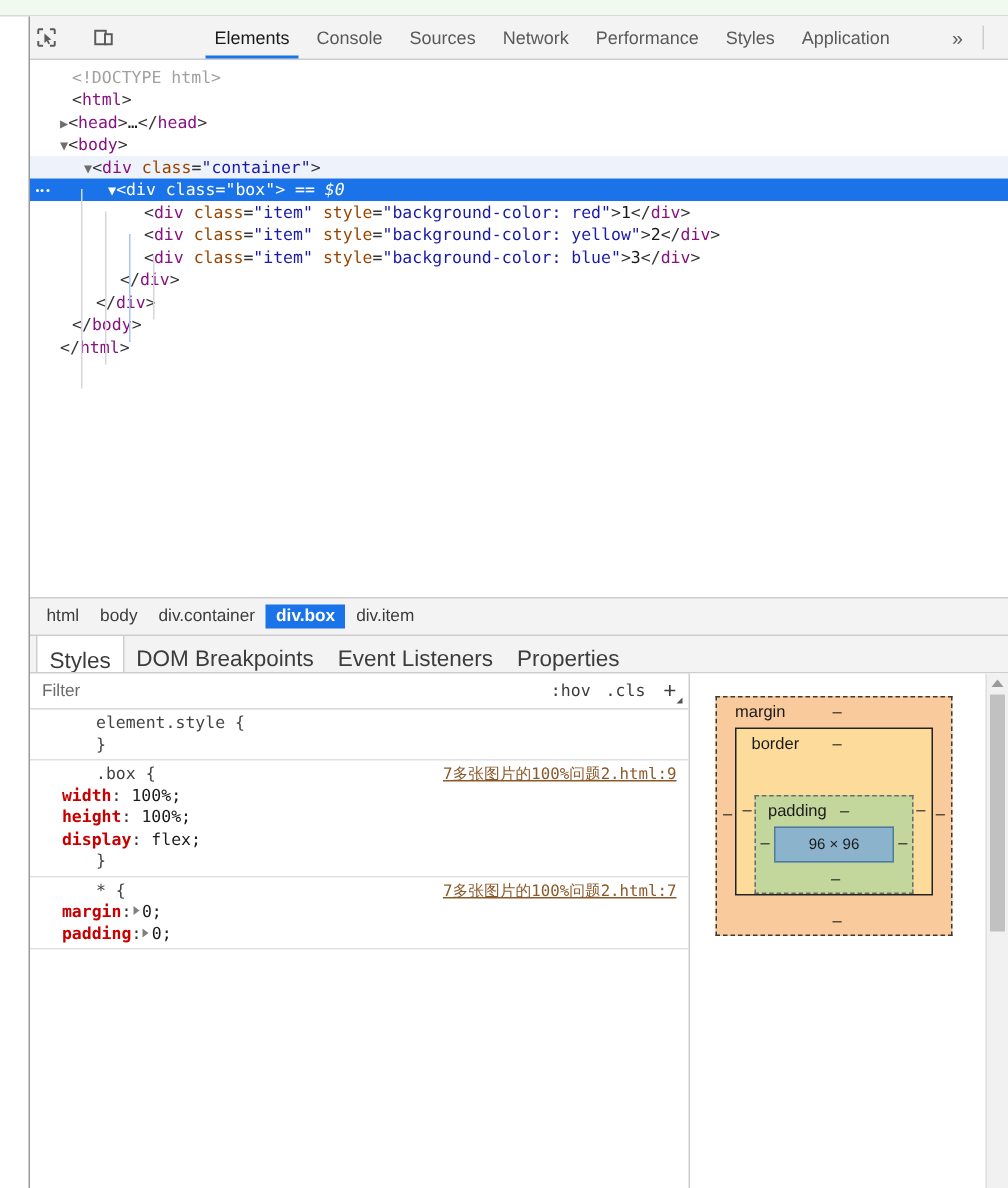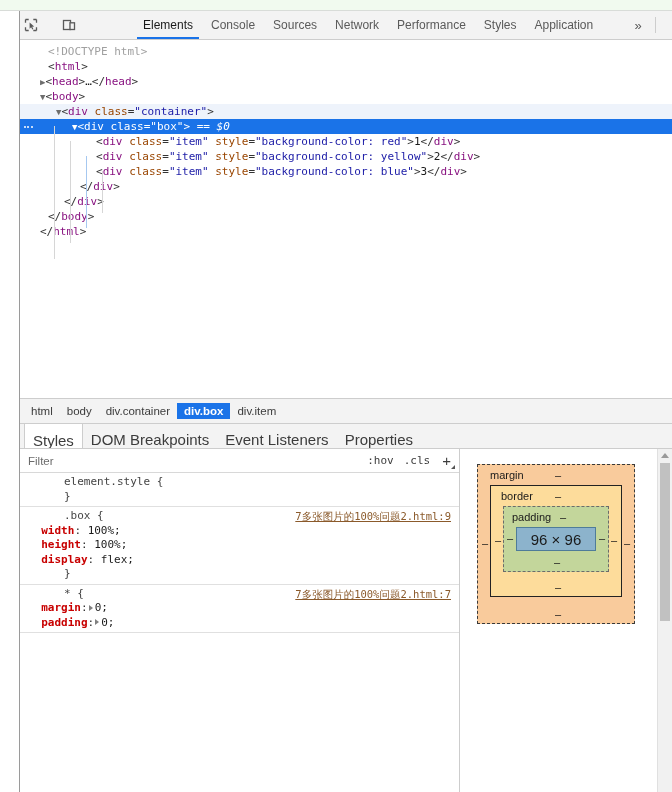--- a/index.html
+++ b/index.html
@@ -301,34 +301,35 @@
   .bm-margin {
     width: 158px; height: 160px;
     background: #f9cb9c;
     border: 1px dashed #3a3a3a;
   }
   .bm-border {
     width: 132px; height: 112px;
     background: #fddc9b;
     border: 1px solid #222222;
     margin-top: 20px;
+    justify-content: flex-end;
   }
   .bm-padding {
     width: 106px; height: 66px;
     background: #c3d69b;
     border: 1px dashed #6b6b6b;
     margin-top: 20px;
   }
   .bm-content {
     width: 78px; height: 22px;
     background: #8cb3cc;
     border: 1px solid #4f7c99;
     margin-top: 20px;
     display: flex; align-items: center; justify-content: center;
-    font-size: 15px;
+    font-size: 10px;
     color: #1a1a1a;
   }
   .bm-label {
     position: absolute;
     font-size: 11px;
     color: #1a1a1a;
   }
   .bm-dash {
     position: absolute;
     font-size: 11px;

